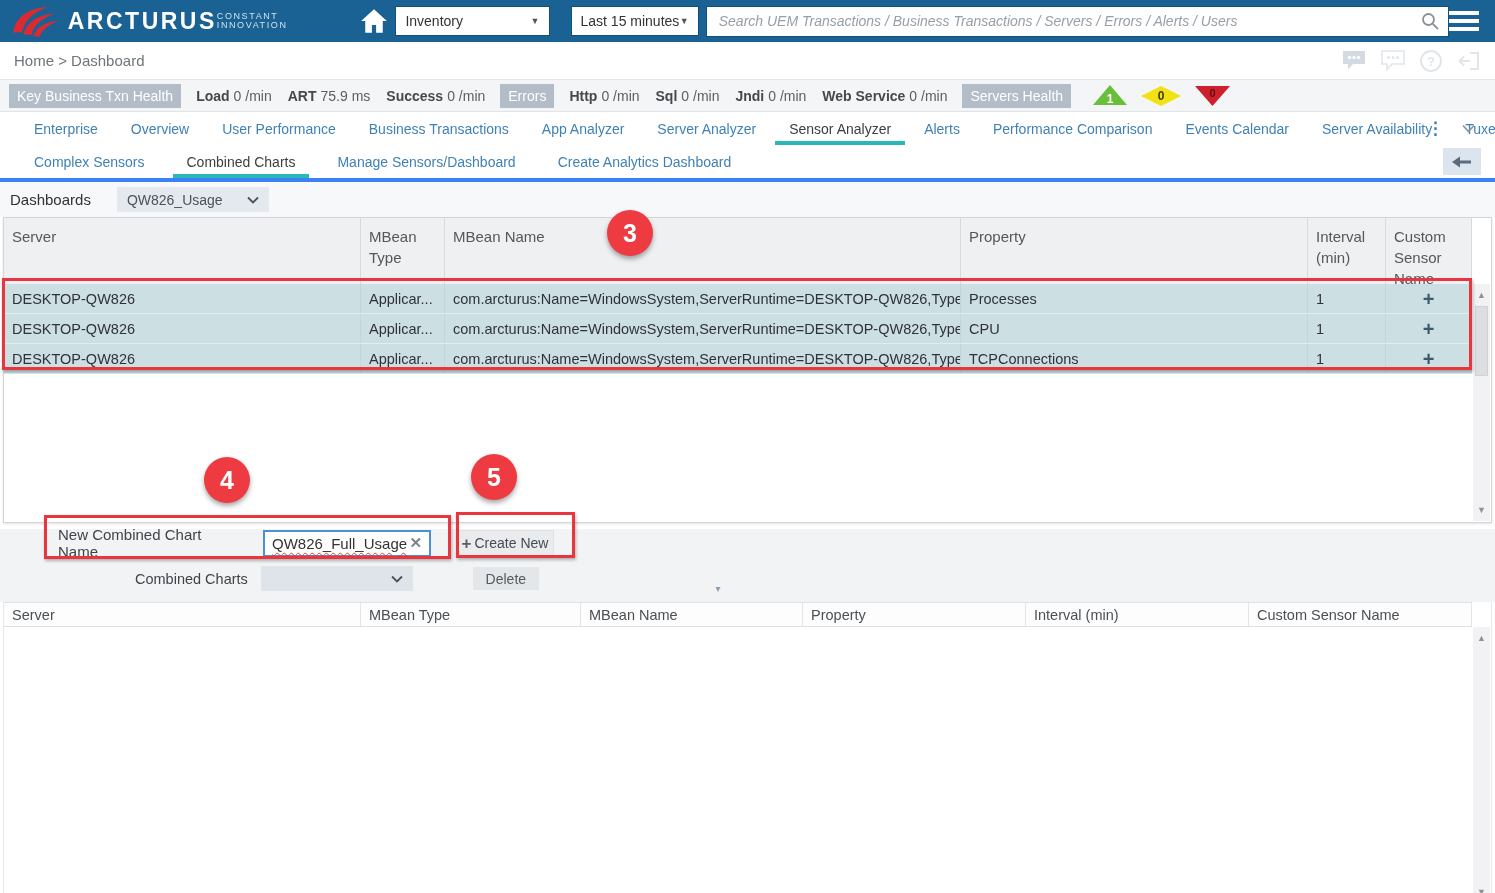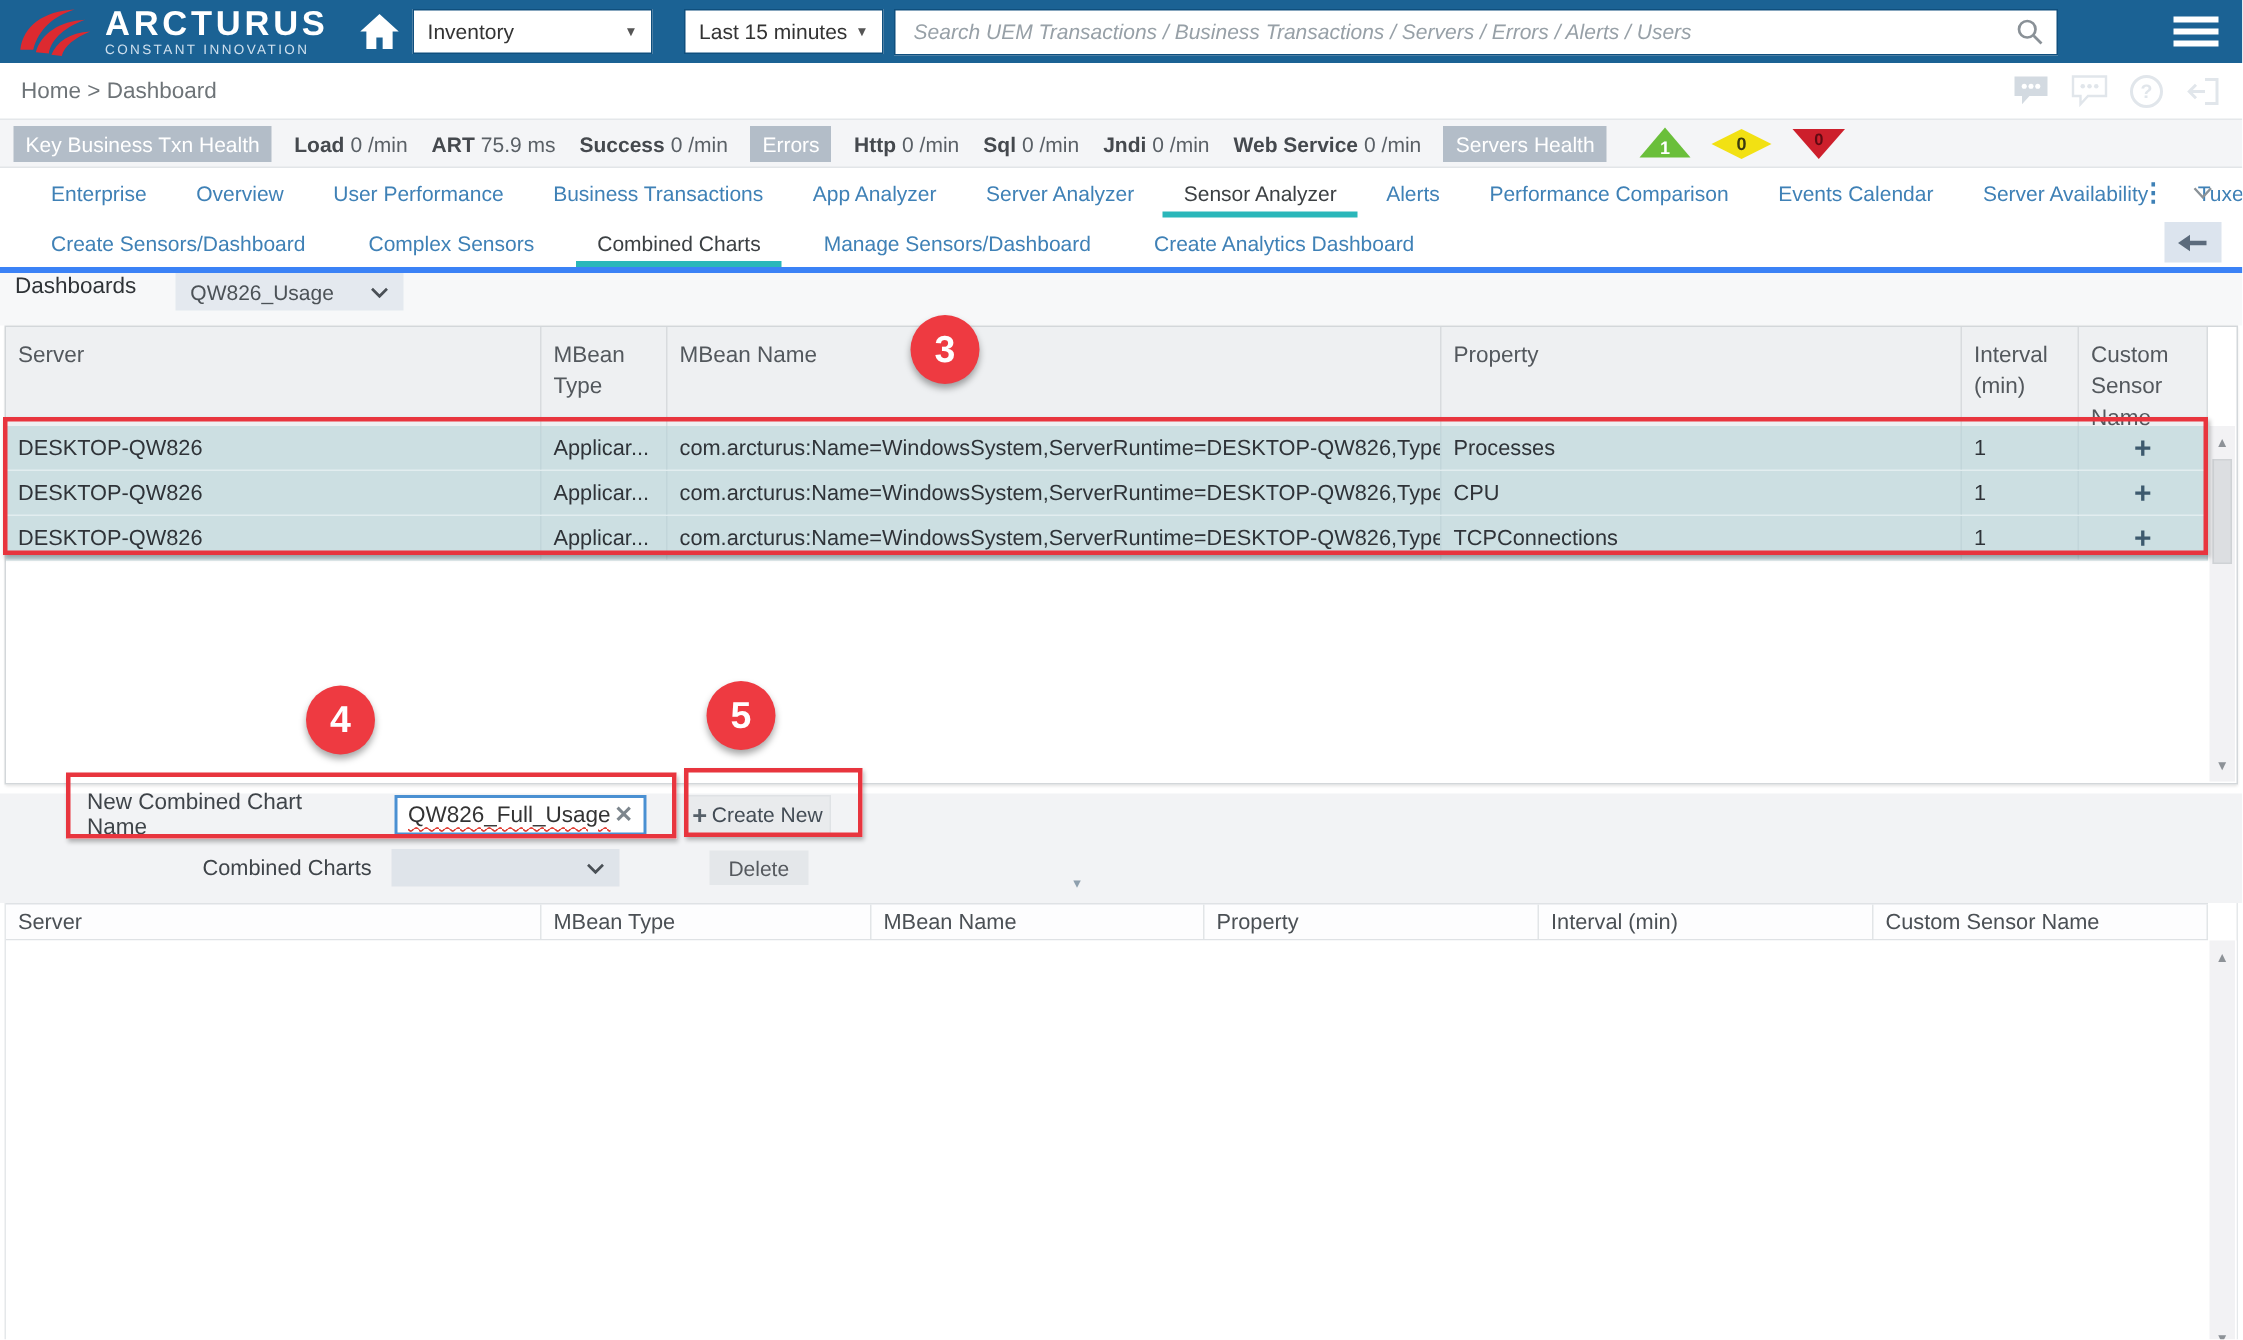--- a/index.html
+++ b/index.html
@@ -4,21 +4,21 @@
 <title>Dashboard</title>
 <style>
   *{box-sizing:border-box;margin:0;padding:0}
   html,body{width:1495px;height:893px;overflow:hidden}
   body{font-family:"Liberation Sans",sans-serif;background:#fff;color:#333}
   .page{position:relative;width:1495px;height:893px;background:#fff;overflow:hidden}
 
   
   .navbar{height:42px;background:#1b6294;display:flex;align-items:center}
   .brand{display:flex;align-items:center;gap:8px;padding-left:10px}
-  .brand-text{display:flex;flex-direction:column;line-height:1}
+  .brand-text{display:flex;line-height:1}
   .brand-name{color:#fff;font-size:23px;font-weight:600;letter-spacing:2.5px}
   .brand-tag{color:#cfe0ee;font-size:9px;letter-spacing:1.6px;margin-top:2px}
   .home-btn{margin-left:18px;width:32px;display:flex;justify-content:center;cursor:pointer}
   .nav-select{background:#fff;height:30px;display:flex;align-items:center;justify-content:space-between;
     padding:0 9px;font-size:14px;color:#333;border:1px solid #0f4f7e;cursor:pointer}
   .sel-inventory{width:160px;margin-left:6px}
   .sel-time{width:133px;margin-left:21px}
   .caret{font-size:9px;color:#555}
   .search-wrap{position:relative;margin-left:7px;width:776px}
   .search-wrap input{width:100%;height:31px;border:1px solid #0f4f7e;padding:0 36px 0 12px;font-size:14px;
@@ -51,21 +51,21 @@
   .tab{color:#3f81b6;cursor:pointer;position:relative;height:100%;display:flex;align-items:center;white-space:nowrap;padding:0 6px}
   .tab.active{color:#3c4043}
   .tab.active::after{content:"";position:absolute;left:-8px;right:-8px;bottom:0;height:4px;background:#2ab7ba}
   .tab-extras{margin-left:auto;display:flex;align-items:center;gap:18px;padding-right:20px}
   .kebab{color:#3f81b6;font-size:17px;font-weight:bold;cursor:pointer;line-height:1}
   .more-chev{cursor:pointer}
   .back-btn{margin-left:auto;margin-right:14px;width:38px;height:27px;background:#dce4ee;display:flex;
     align-items:center;justify-content:center;cursor:pointer}
 
   
-  .dash-row{height:35px;background:#f7f8f9;display:flex;padding-left:10px;gap:26px}
+  .dash-row{height:35px;background:#f7f8f9;display:flex;align-items:center;padding-left:10px;gap:26px}
   .dash-label{font-size:15px;color:#2f3337}
   .dropdown{background:#e4e9ef;height:25px;display:flex;align-items:center;justify-content:space-between;
     padding:0 10px;font-size:14px;color:#4c5257;cursor:pointer}
   .dd-dash{width:152px}
 
   
   .t1{position:relative;margin:0 3px;border:1px solid #d3d7da;height:306px;background:#fff;box-shadow:0 1px 2px rgba(0,0,0,.12)}
   .t1-header{display:grid;grid-template-columns:357px 84px 516px 347px 78px 1fr;height:66px;background:#eef0f2;
     width:calc(100% - 19px);font-size:15px;color:#53585d}
   .t1-header .th{padding:8px 8px 0 8px;border-right:1px solid #d8dbde;line-height:1.4;cursor:pointer}
@@ -242,21 +242,20 @@
         <span class="tab">Server Availability</span>
         <span class="tab">Tuxedo Analyzer</span>
       </div>
     <div class="tab-extras" style="position:absolute;top:112px;right:0;height:33px">
       <span class="kebab">⋮</span>
       <svg class="more-chev" width="13" height="9" viewBox="0 0 13 9">
         <polyline points="1,1.5 6.5,7.5 12,1.5" fill="none" stroke="#8a9298" stroke-width="1.6"></polyline>
       </svg>
     </div>
     <div class="tab-row second" id="secondary-tabs-list">
-        <span class="tab">Create Sensors/Dashboard</span>
         <span class="tab">Complex Sensors</span>
         <span class="tab active">Combined Charts</span>
         <span class="tab">Manage Sensors/Dashboard</span>
         <span class="tab">Create Analytics Dashboard</span>
       </div>
     <div class="back-btn" style="position:absolute;top:148px;right:0">
       <svg width="20" height="14" viewBox="0 0 20 14">
         <line x1="4" y1="7" x2="19" y2="7" stroke="#5c6b7c" stroke-width="3"></line>
         <polygon points="0,7 8,1.5 8,12.5" fill="#5c6b7c"></polygon>
       </svg>

